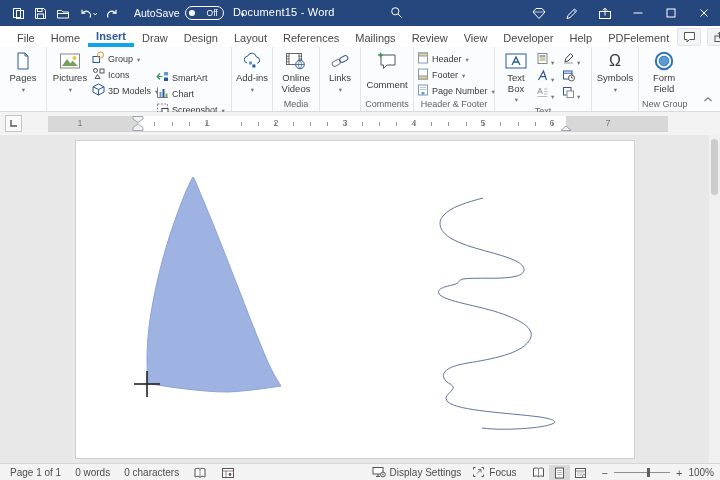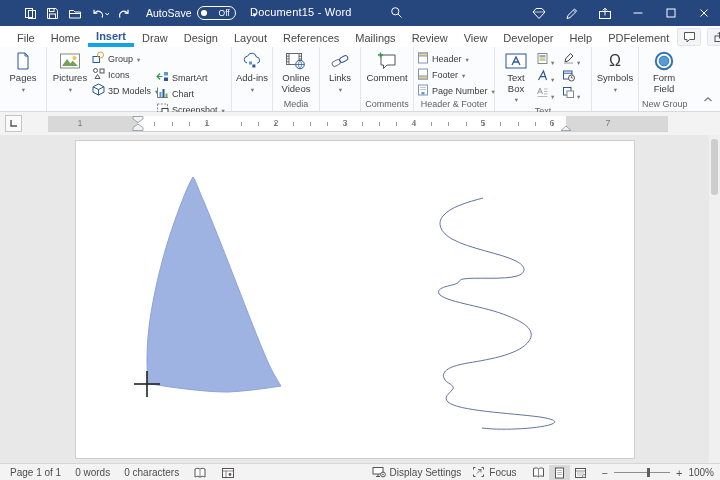--- a/index.html
+++ b/index.html
@@ -2,28 +2,28 @@
 <html><head>
 <meta charset="utf-8">
 <style>
   html,body{margin:0;padding:0;width:720px;height:480px;overflow:hidden;
     font-family:"Liberation Sans",sans-serif;-webkit-font-smoothing:antialiased;}
   .app{position:relative;width:720px;height:480px;background:#e8e8e8;}
 
   
   .titlebar{position:relative;height:26px;background:#26477d;color:#fff;
     display:flex;align-items:center;font-size:11px;}
-  .qat{display:flex;align-items:center;gap:9px;padding-left:24px;}
+  .qat{display:flex;align-items:center;gap:9px;padding-left:12px;}
   .qat .ic{display:inline-flex;}
   .autosave{display:flex;align-items:center;gap:5px;margin-left:6px;font-size:10.5px;}
   .pill{display:inline-flex;align-items:center;gap:12px;border:1px solid #fff;
     border-radius:7px;height:12px;padding:0 5px 0 3px;font-size:8.5px;}
   .pill .dot{width:6px;height:6px;border-radius:50%;background:#fff;}
   .qat-dd{margin-left:8px;}
-  .tb-title{position:absolute;left:250px;top:6px;font-size:11px;letter-spacing:.2px;}
+  .tb-title{position:absolute;left:233px;top:6px;font-size:11px;letter-spacing:.2px;}
   .tb-search{position:absolute;left:390px;top:6px;}
   .tb-right{position:absolute;right:0;top:0;height:26px;display:flex;align-items:center;}
   .tb-right .ic{display:inline-flex;justify-content:center;align-items:center;
     width:33px;height:26px;}
 
   
   .tabrow{height:21px;background:#ffffff;display:flex;align-items:flex-end;
     font-size:11px;color:#474747;}
   .tabs{display:flex;align-items:flex-end;padding-left:9px;}
   .tab{padding:3px 8px 3px;cursor:default;white-space:nowrap;}
@@ -347,21 +347,21 @@
           </span>
           <span class="blabel"><span>Links</span></span>
           <span class="dd"></span>
         </div>
       </div>
       <div class="glabel"></div>
     </div>
 
     <div class="rgroup">
       <div class="rcontent">
-        <div class="bigbtn" style="width:46px;">
+        <div class="bigbtn" style="width:46px;gap:7px;">
           <span class="bicon">
             <svg width="22" height="20" viewBox="0 0 22 20">
                 <path d="M5 4h14v10h-8l-3.5 3.5V14H5z" fill="#fff" stroke="#555"></path>
                 <path d="M4.5 1.5v5M2 4h5" stroke="#2e9b4e" stroke-width="1.4"></path>
               </svg>
           </span>
           <span class="blabel">Comment</span>
         </div>
       </div>
       <div class="glabel">Comments</div>

